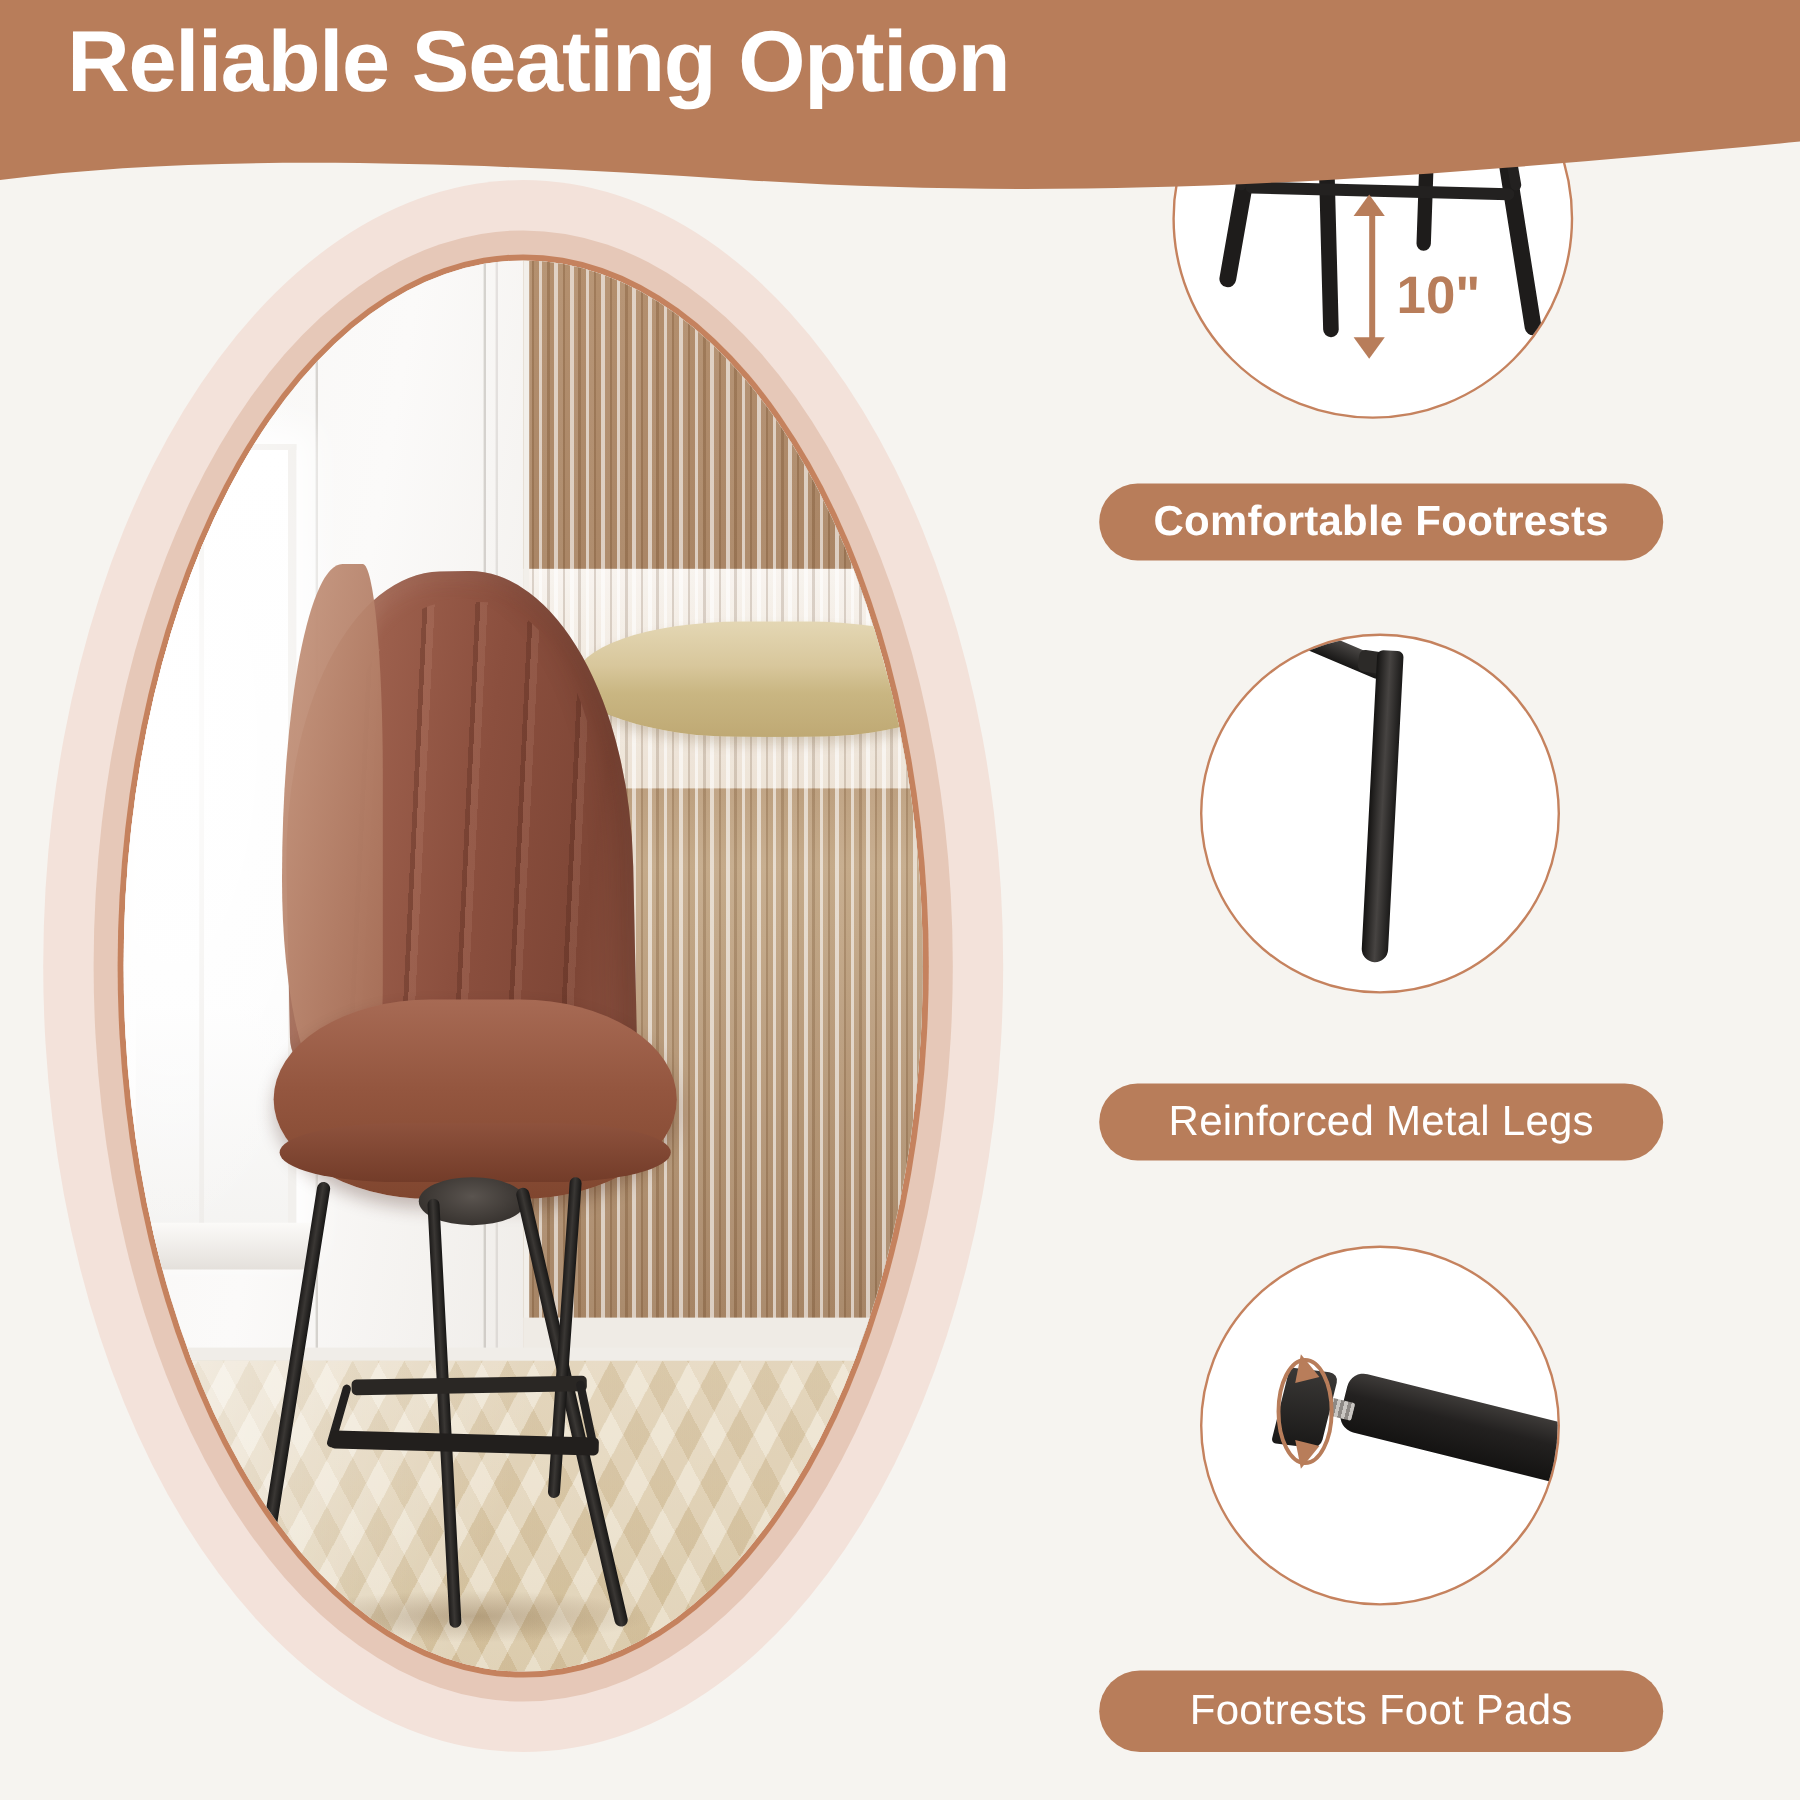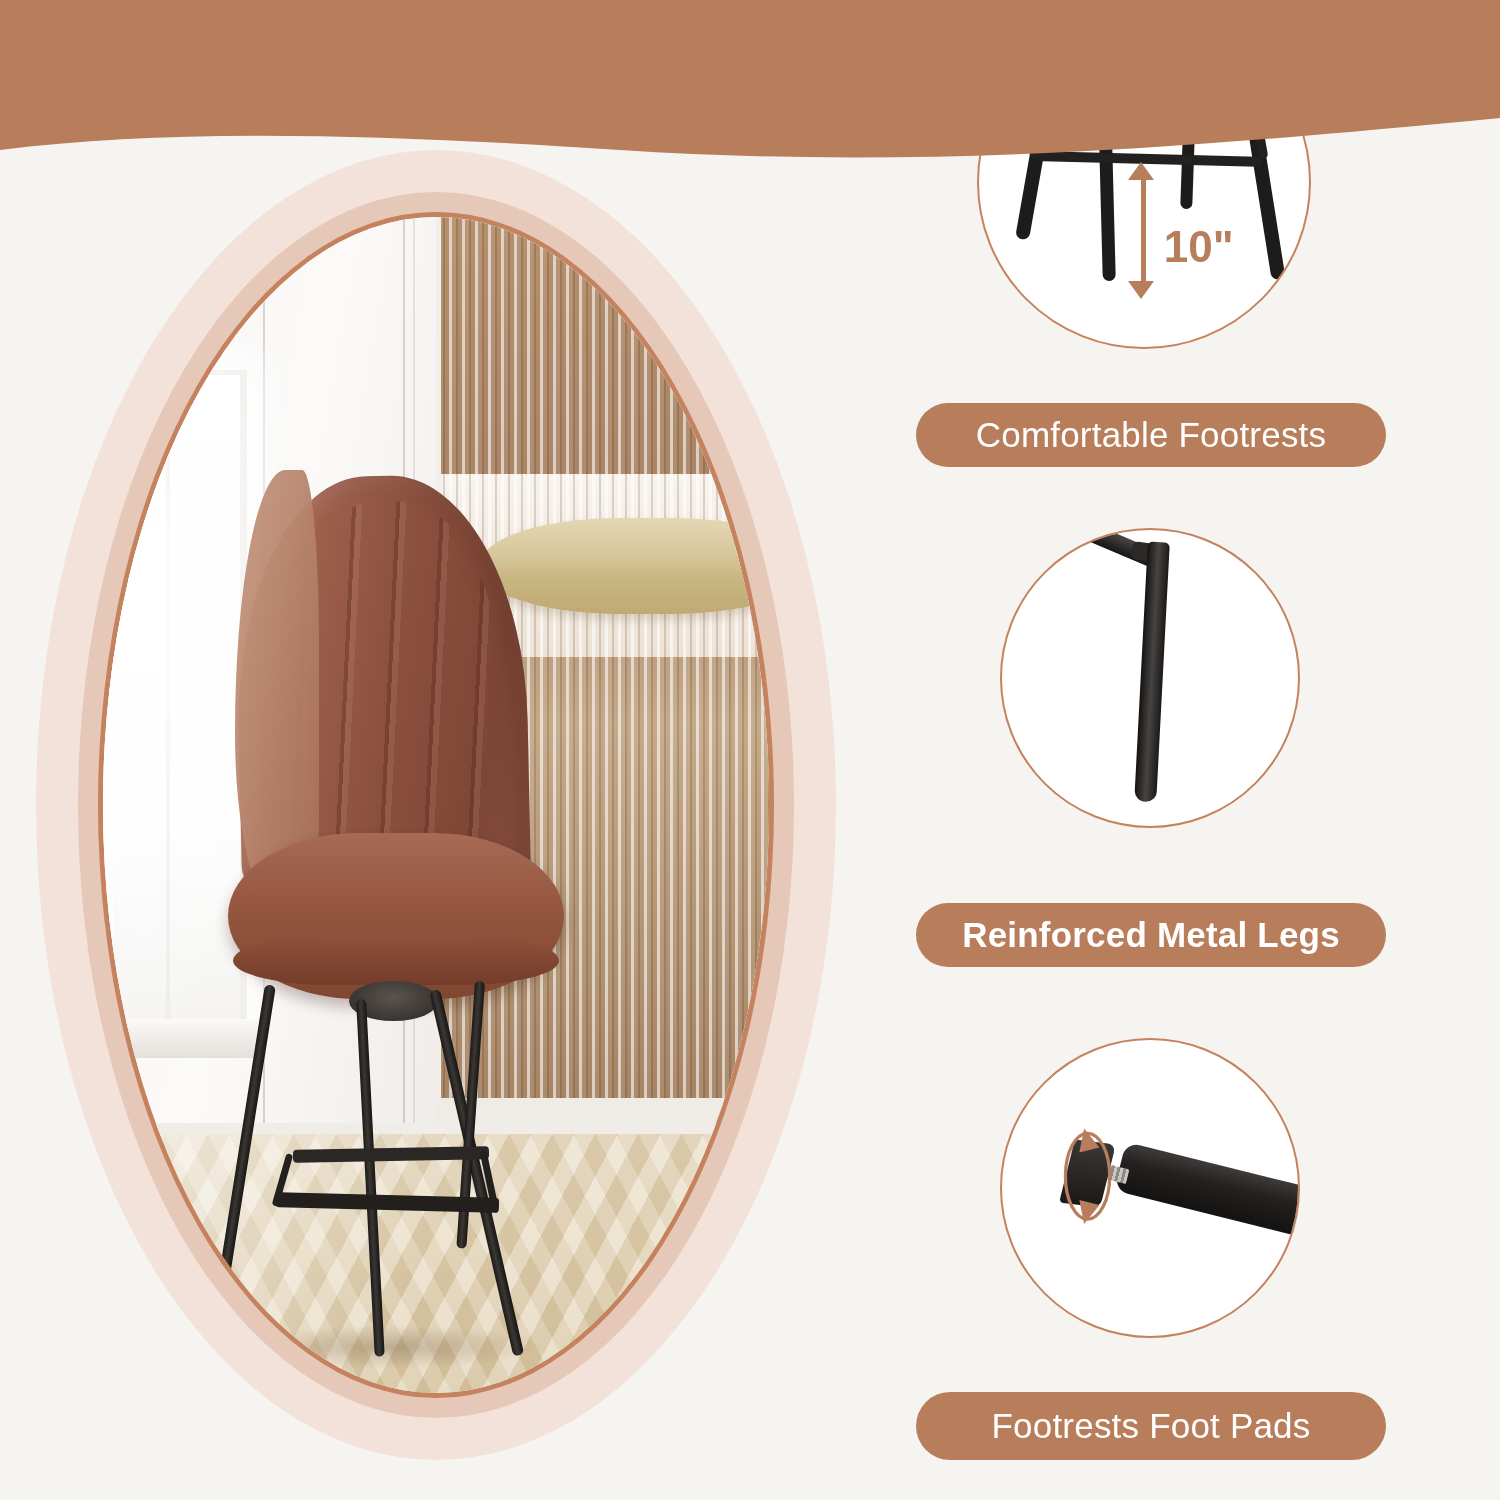--- a/index.html
+++ b/index.html
@@ -227,20 +227,21 @@
 </head>
 <body>
 
 <div class="stage">
 
   <div class="header-banner">
     <svg viewBox="0 0 1500 200" preserveAspectRatio="none" aria-hidden="true">
       <path d="M0,0 L1500,0 L1500,118 C1150,152 900,168 620,150 C380,134 170,128 0,150 Z" fill="#B87D5A"></path>
     </svg>
   </div>
+  <div class="header-title">Reliable Seating Option</div>
 
   <div class="oval-wrap">
     <div class="oval-halo"></div>
     <div class="oval-band"></div>
     <div class="oval-copper"></div>
 
     <div class="oval-photo">
       <div class="room">
         <div class="wall"></div>
         <div class="wall-panel p1"></div>
@@ -302,30 +303,30 @@
       <div class="c1-rail" style="left:16%;top:31%;width:72%;height:2.6%;transform:rotate(-2deg);"></div>
       <div class="c1-rail" style="left:18%;top:41.5%;width:68%;height:3%;transform:rotate(1.5deg);"></div>
       <div class="c1-rail" style="left:16.5%;top:31%;width:2.8%;height:12%;transform:rotate(12deg);"></div>
       <div class="c1-rail" style="left:84%;top:31%;width:2.8%;height:12%;transform:rotate(-10deg);"></div>
 
       <div class="arrow-line" style="left:49%;top:46%;height:36%;"></div>
       <div class="arrow-head arrow-up" style="left:45.3%;top:44%;"></div>
       <div class="arrow-head arrow-down" style="left:45.3%;top:80%;"></div>
       <div class="dim-label" style="left:56%;top:62%;">10"</div>
     </div>
-    <div class="pill" style="left:916px;top:403px;width:470px;height:64px;z-index:5;">Comfortable Footrests</div>
+    <div class="pill" style="left:916px;top:403px;width:470px;height:64px;z-index:5;font-weight:bold;">Comfortable Footrests</div>
   </div>
 
   <div class="feature">
     <div class="circle" style="left:1000px;top:528px;width:296px;height:296px;z-index:5;">
       <div class="c2-brace"></div>
       <div class="c2-joint"></div>
       <div class="c2-leg"></div>
     </div>
-    <div class="pill" style="left:916px;top:903px;width:470px;height:64px;z-index:5;font-weight:bold;">Reinforced Metal Legs</div>
+    <div class="pill" style="left:916px;top:903px;width:470px;height:64px;z-index:5;">Reinforced Metal Legs</div>
   </div>
 
   <div class="feature">
     <div class="circle" style="left:1000px;top:1038px;width:296px;height:296px;z-index:5;">
       <div class="c3-leg"></div>
       <div class="c3-screw"></div>
       <div class="c3-pad"></div>
       <div class="c3-rot">
         <svg viewBox="0 0 100 160" aria-hidden="true">
           <ellipse cx="50" cy="80" rx="34" ry="66" fill="none" stroke="#B87D5A" stroke-width="5"></ellipse>

